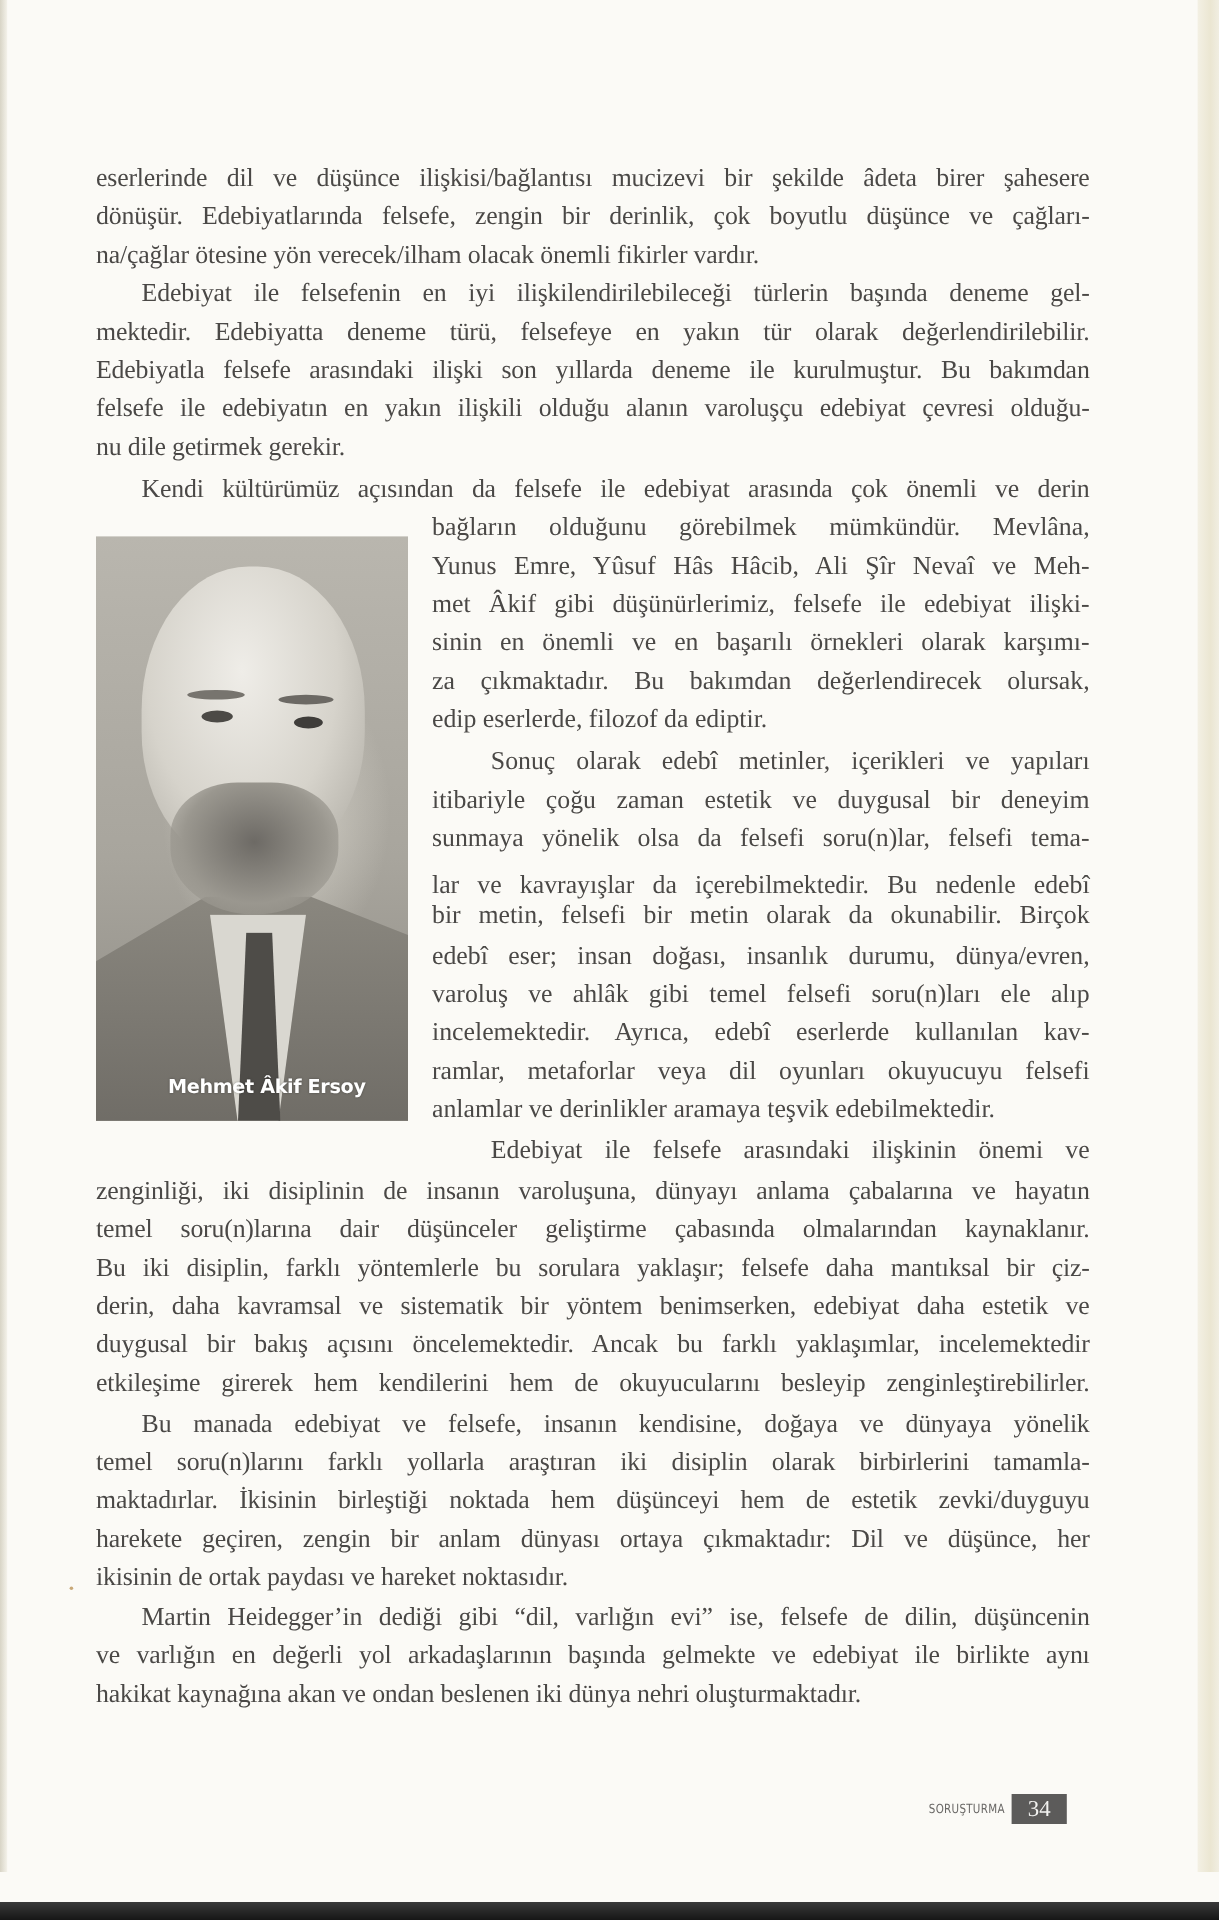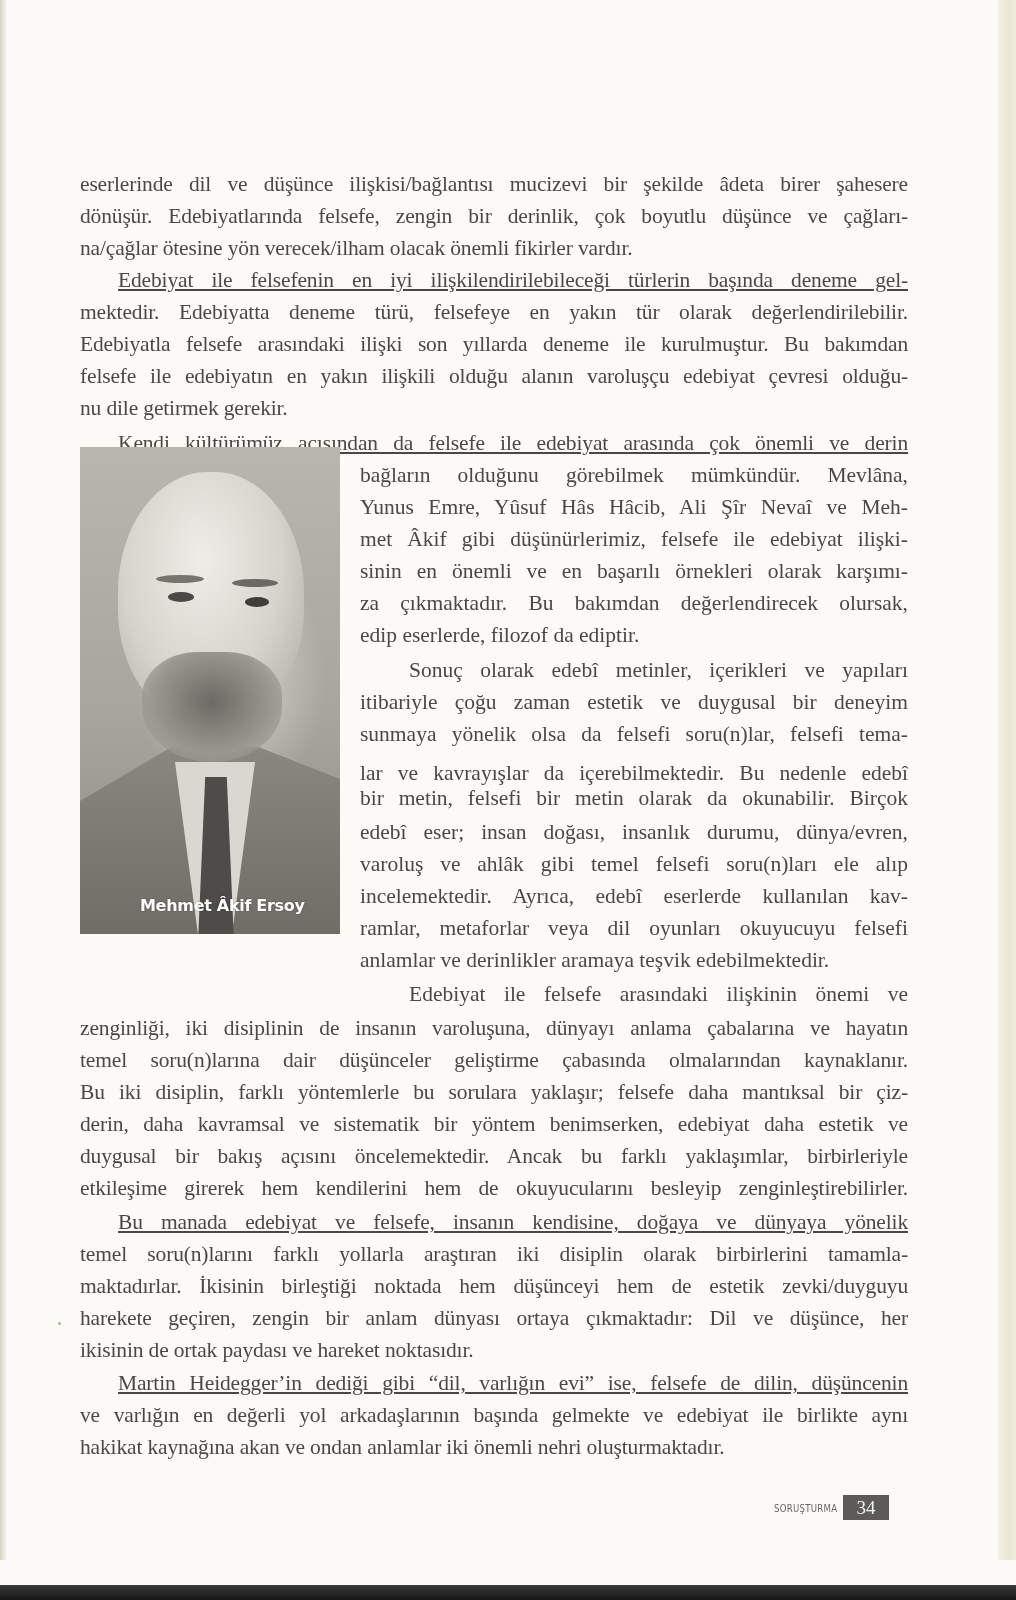--- a/index.html
+++ b/index.html
@@ -20,24 +20,23 @@
   .bottom-bar {
     position: absolute; left: 0; right: 0; bottom: 0; height: 15px;
     background: linear-gradient(to bottom, #3a3a3a, #161616);
   }
   .line {
     position: absolute; left: 80px; width: 828px;
     font-size: 21.5px; line-height: 30px; height: 30px;
     white-space: nowrap;
     text-align: justify; text-align-last: justify;
     letter-spacing: -0.15px;
-    margin-top: 36px;
   }
   .line.last { text-align-last: left; }
-  .line.indent { left: 118px; width: 790px; text-decoration: underline; }
+  .line.indent { left: 118px; width: 790px; }
   .line.narrow { left: 360px; width: 548px; letter-spacing: 0; }
   .line.narrow-indent { left: 409px; width: 499px; letter-spacing: 0; }
   .photo {
     position: absolute; left: 80px; top: 447px; width: 260px; height: 487px;
     background:
       radial-gradient(ellipse 70px 90px at 145px 150px, #e8e6e0 0%, rgba(232,230,224,0) 100%),
       radial-gradient(ellipse 95px 130px at 150px 230px, #d8d5cc 0%, rgba(216,213,204,0) 100%),
       linear-gradient(to bottom, #b9b6ae 0%, #a8a59d 55%, #8d8a83 100%);
     overflow: hidden;
   }
@@ -118,30 +117,30 @@
   <div class="line narrow" style="top:781px">edebî eser; insan doğası, insanlık durumu, dünya/evren,</div>
   <div class="line narrow" style="top:813px">varoluş ve ahlâk gibi temel felsefi soru(n)ları ele alıp</div>
   <div class="line narrow" style="top:845px">incelemektedir. Ayrıca, edebî eserlerde kullanılan kav-</div>
   <div class="line narrow" style="top:877px">ramlar, metaforlar veya dil oyunları okuyucuyu felsefi</div>
   <div class="line narrow last" style="top:909px">anlamlar ve derinlikler aramaya teşvik edebilmektedir.</div>
   <div class="line narrow-indent" style="top:943px">Edebiyat ile felsefe arasındaki ilişkinin önemi ve</div>
   <div class="line" style="top:977px">zenginliği, iki disiplinin de insanın varoluşuna, dünyayı anlama çabalarına ve hayatın</div>
   <div class="line" style="top:1009px">temel soru(n)larına dair düşünceler geliştirme çabasında olmalarından kaynaklanır.</div>
   <div class="line" style="top:1041px">Bu iki disiplin, farklı yöntemlerle bu sorulara yaklaşır; felsefe daha mantıksal bir çiz-</div>
   <div class="line" style="top:1073px">derin, daha kavramsal ve sistematik bir yöntem benimserken, edebiyat daha estetik ve</div>
-  <div class="line" style="top:1105px">duygusal bir bakış açısını öncelemektedir. Ancak bu farklı yaklaşımlar, birbirleriyle</div>
+  <div class="line" style="top:1105px">duygusal bir bakış açısını öncelemektedir. Ancak bu farklı yaklaşımlar, incelemektedir</div>
   <div class="line" style="top:1137px">etkileşime girerek hem kendilerini hem de okuyucularını besleyip zenginleştirebilirler.</div>
   <div class="line indent" style="top:1171px">Bu manada edebiyat ve felsefe, insanın kendisine, doğaya ve dünyaya yönelik</div>
   <div class="line" style="top:1203px">temel soru(n)larını farklı yollarla araştıran iki disiplin olarak birbirlerini tamamla-</div>
   <div class="line" style="top:1235px">maktadırlar. İkisinin birleştiği noktada hem düşünceyi hem de estetik zevki/duyguyu</div>
   <div class="line" style="top:1267px">harekete geçiren, zengin bir anlam dünyası ortaya çıkmaktadır: Dil ve düşünce, her</div>
   <div class="line last" style="top:1299px">ikisinin de ortak paydası ve hareket noktasıdır.</div>
   <div class="line indent" style="top:1332px">Martin Heidegger’in dediği gibi “dil, varlığın evi” ise, felsefe de dilin, düşüncenin</div>
   <div class="line" style="top:1364px">ve varlığın en değerli yol arkadaşlarının başında gelmekte ve edebiyat ile birlikte aynı</div>
-  <div class="line last" style="top:1396px">hakikat kaynağına akan ve ondan anlamlar iki önemli nehri oluşturmaktadır.</div>
+  <div class="line last" style="top:1396px">hakikat kaynağına akan ve ondan beslenen iki dünya nehri oluşturmaktadır.</div>
 </div>
 
 <div class="photo">
   <div class="coat"></div>
   <div class="shirt"></div>
   <div class="tie"></div>
   <div class="head"></div>
   <div class="brow-l"></div>
   <div class="brow-r"></div>
   <div class="eye-l"></div>

